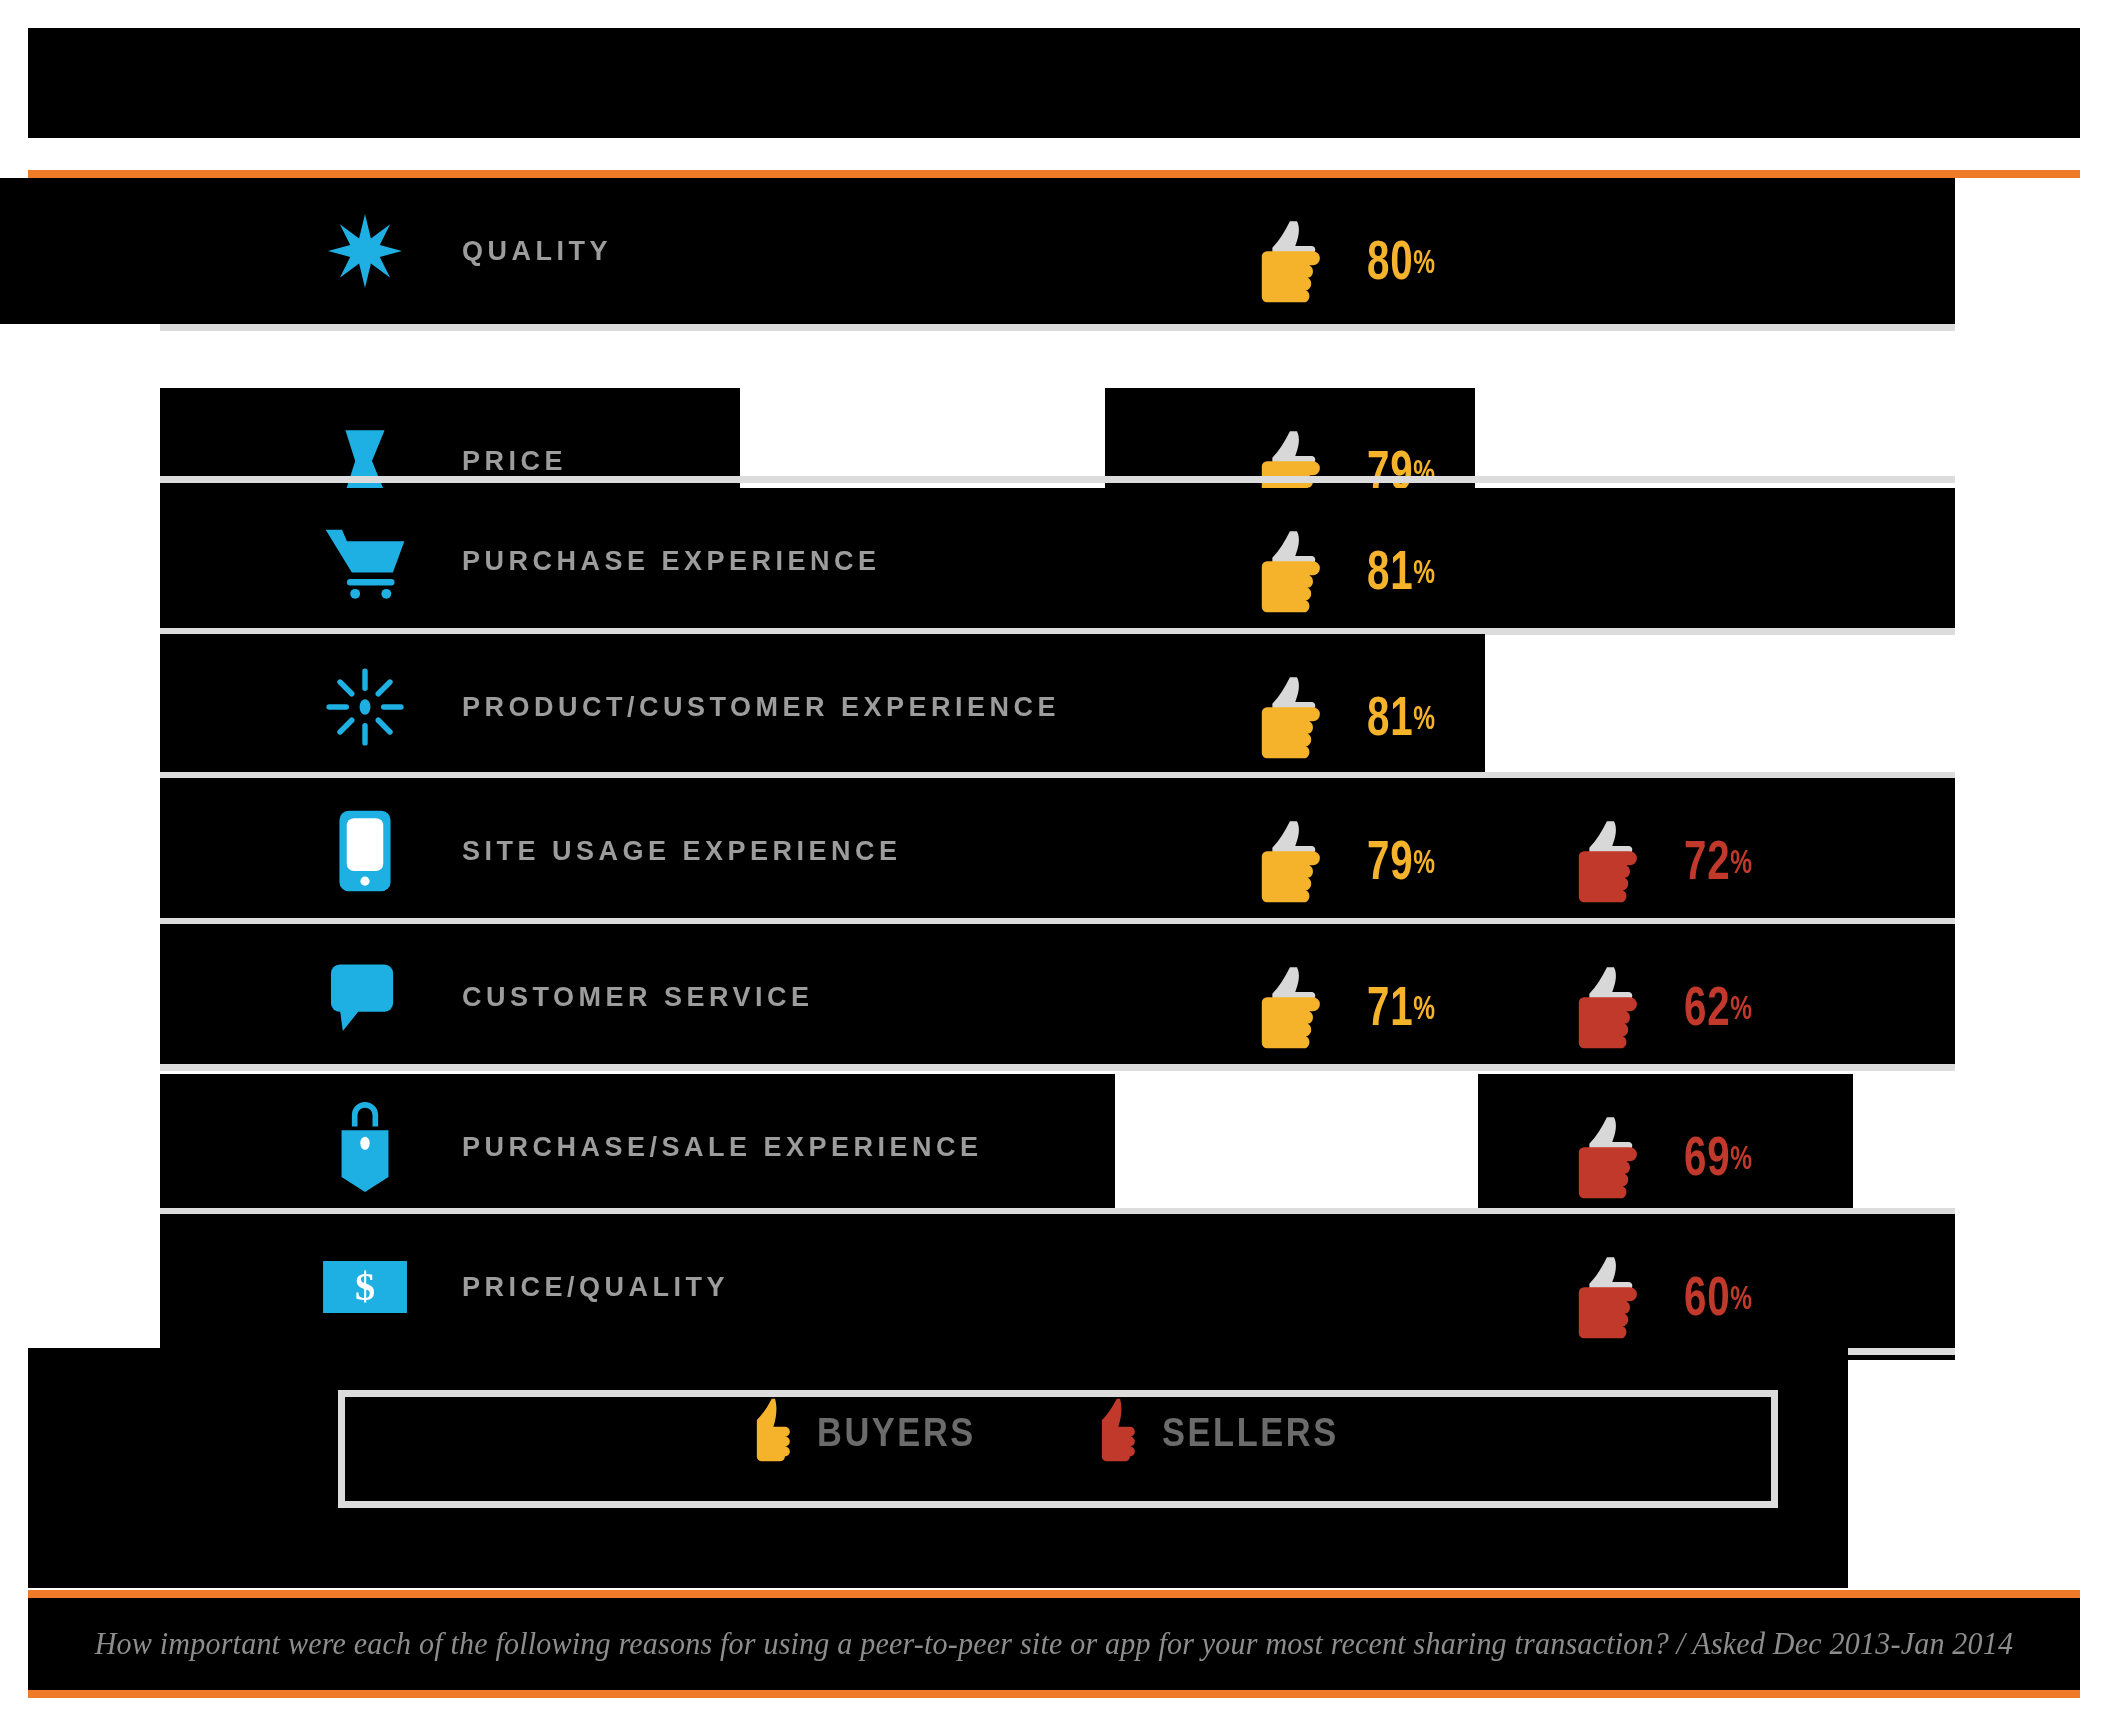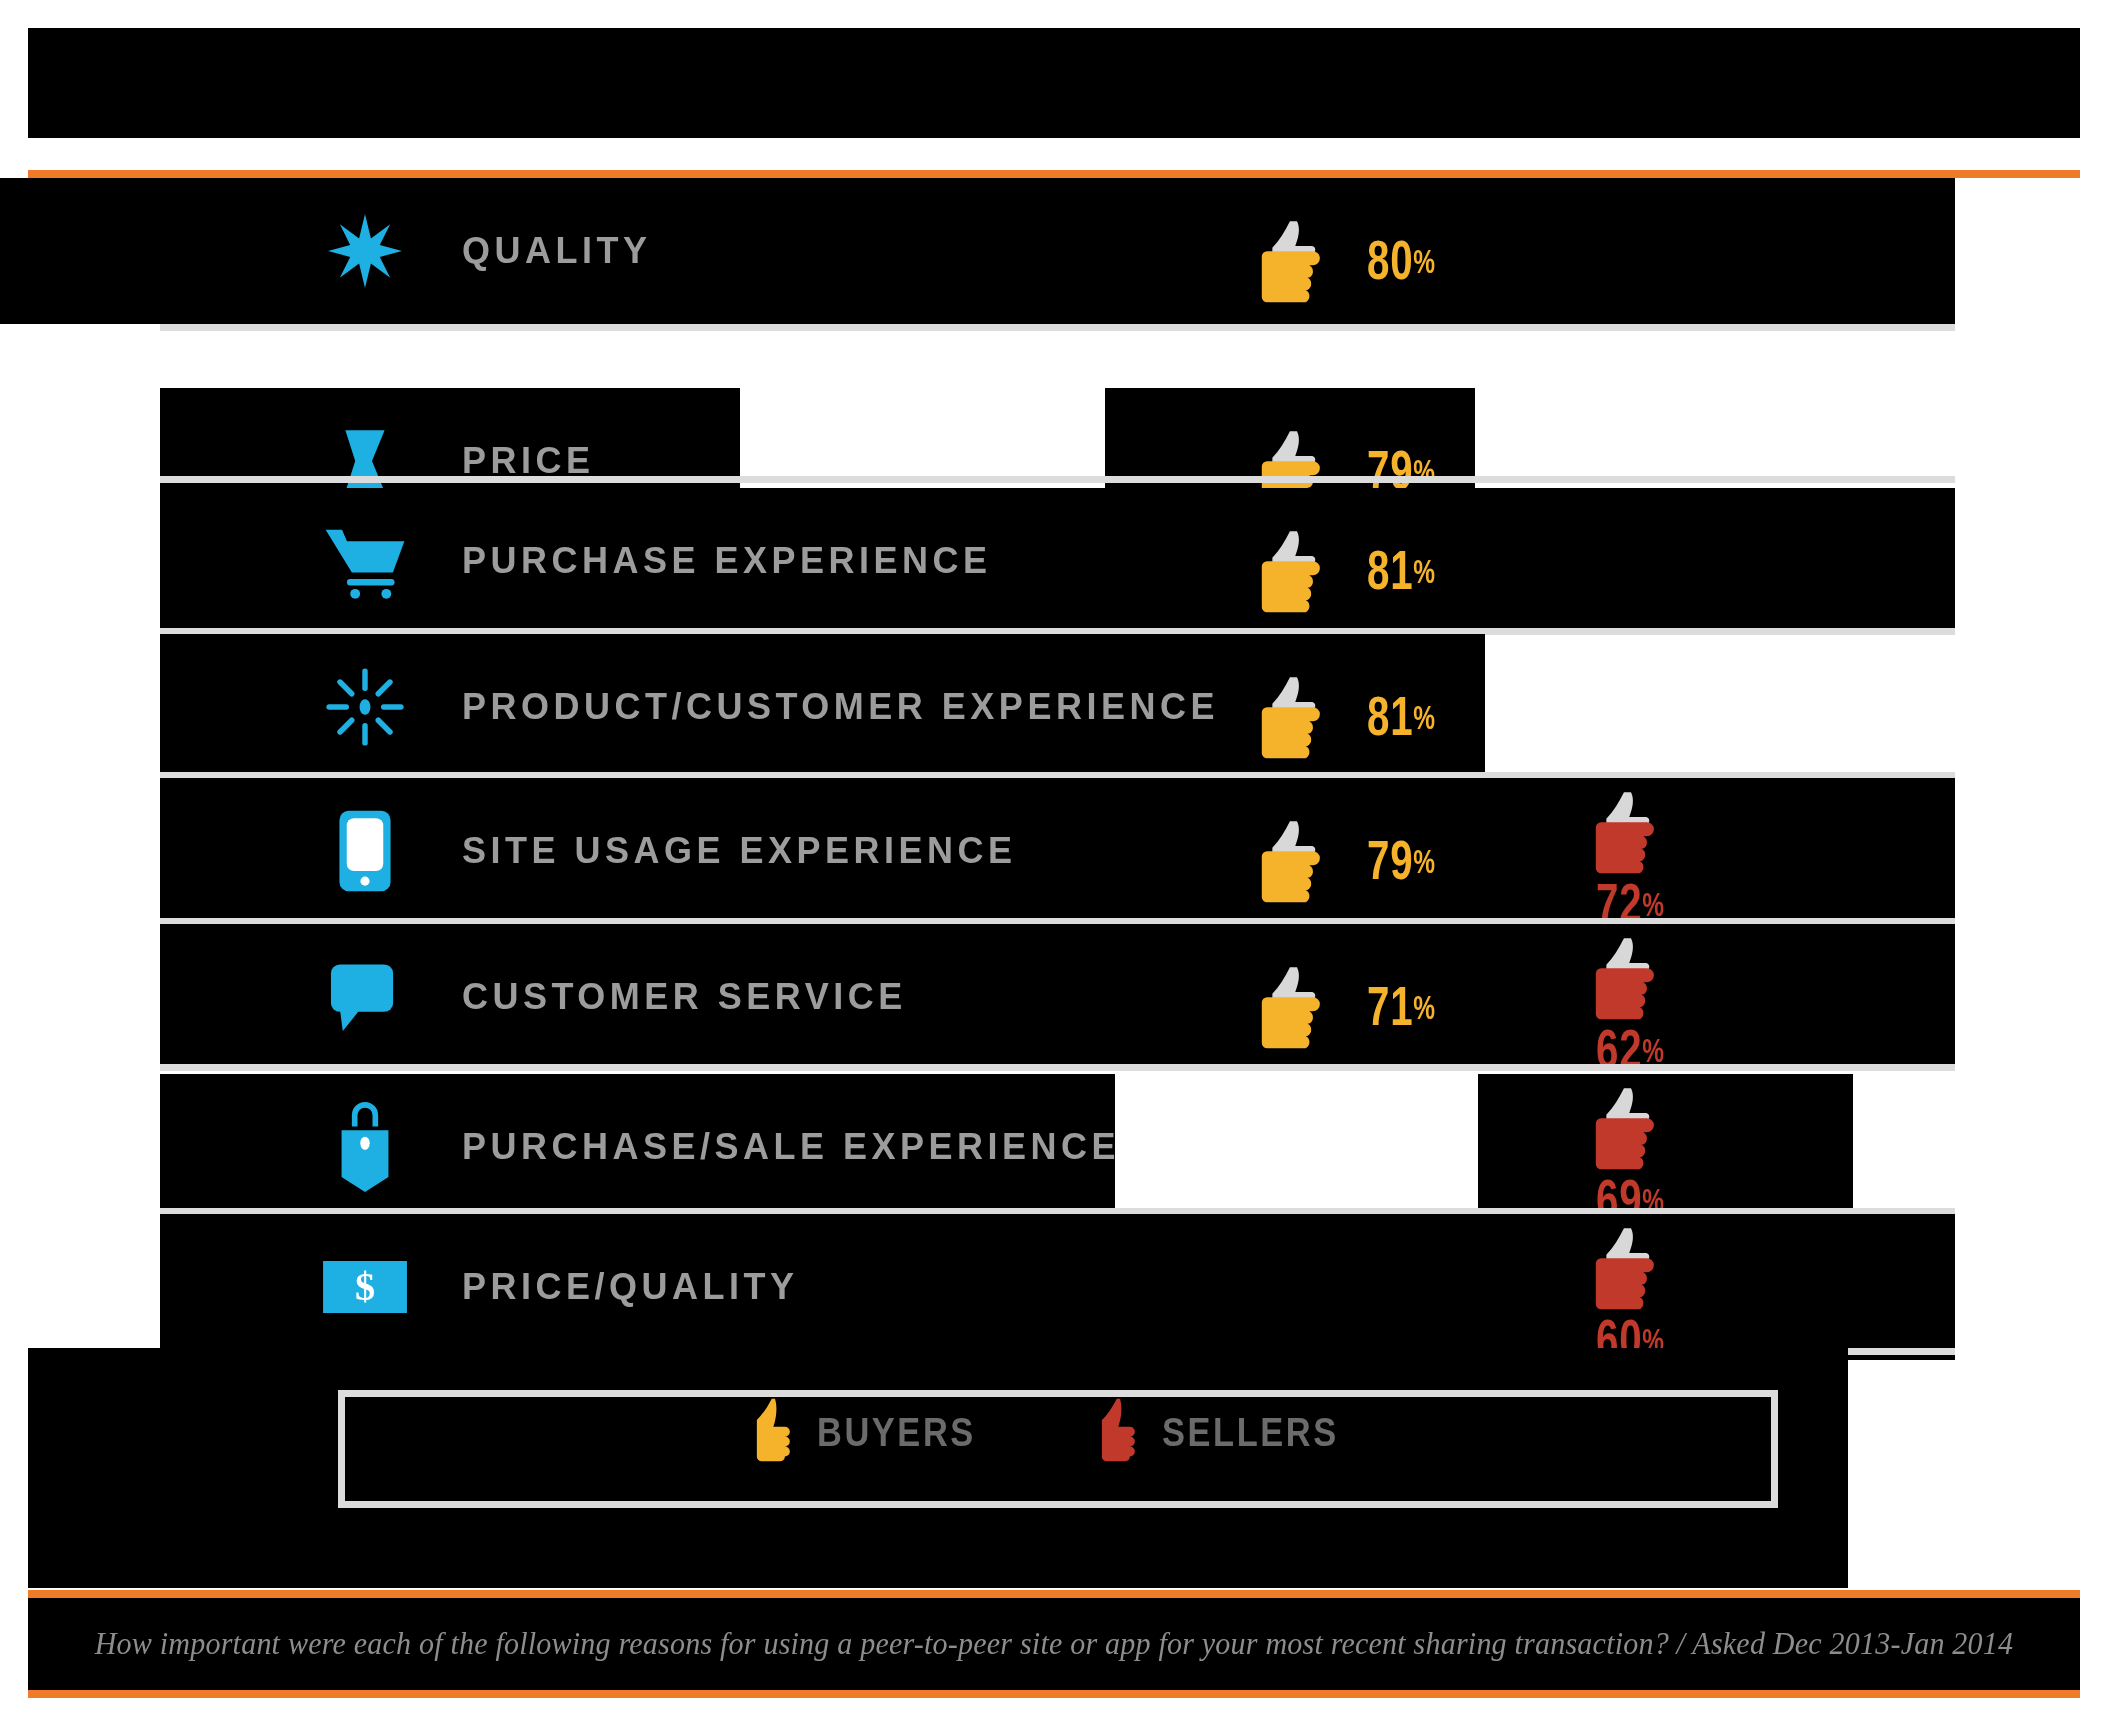--- a/index.html
+++ b/index.html
@@ -52,35 +52,35 @@
     display: flex; align-items: center; justify-content: center;
   }
   .label-cell {
     position: absolute;
     left: 462px; top: 0;
     height: 146px;
     display: flex; align-items: center;
   }
   .label-text {
     color: #9c9c9c;
-    font-size: 36px;
+    font-size: 27px;
     font-weight: bold;
     letter-spacing: 4.5px;
     font-family: "Liberation Sans", sans-serif;
     white-space: nowrap;
   }
 
   
   .val-group {
     position: absolute;
     top: 9px; height: 146px;
     display: flex; align-items: center;
   }
   .val-buyers { left: 1253px; }
-  .val-sellers { left: 1570px; flex-direction: column; }
+  .val-sellers { left: 1570px; }
 
   .pct {
     font-family: "Liberation Sans", sans-serif;
     font-weight: bold;
     font-size: 56px;
     letter-spacing: 1px;
     margin-left: 26px;
     line-height: 1;
     transform: scaleX(0.72);
     transform-origin: left center;

